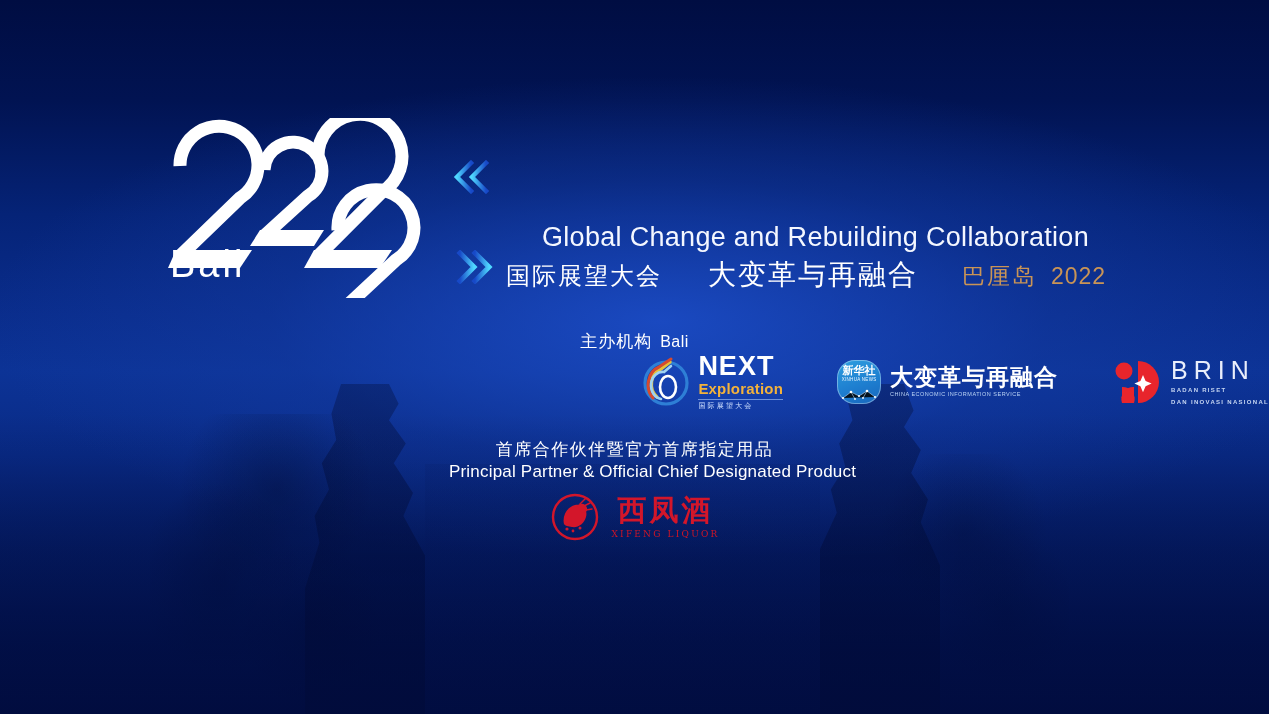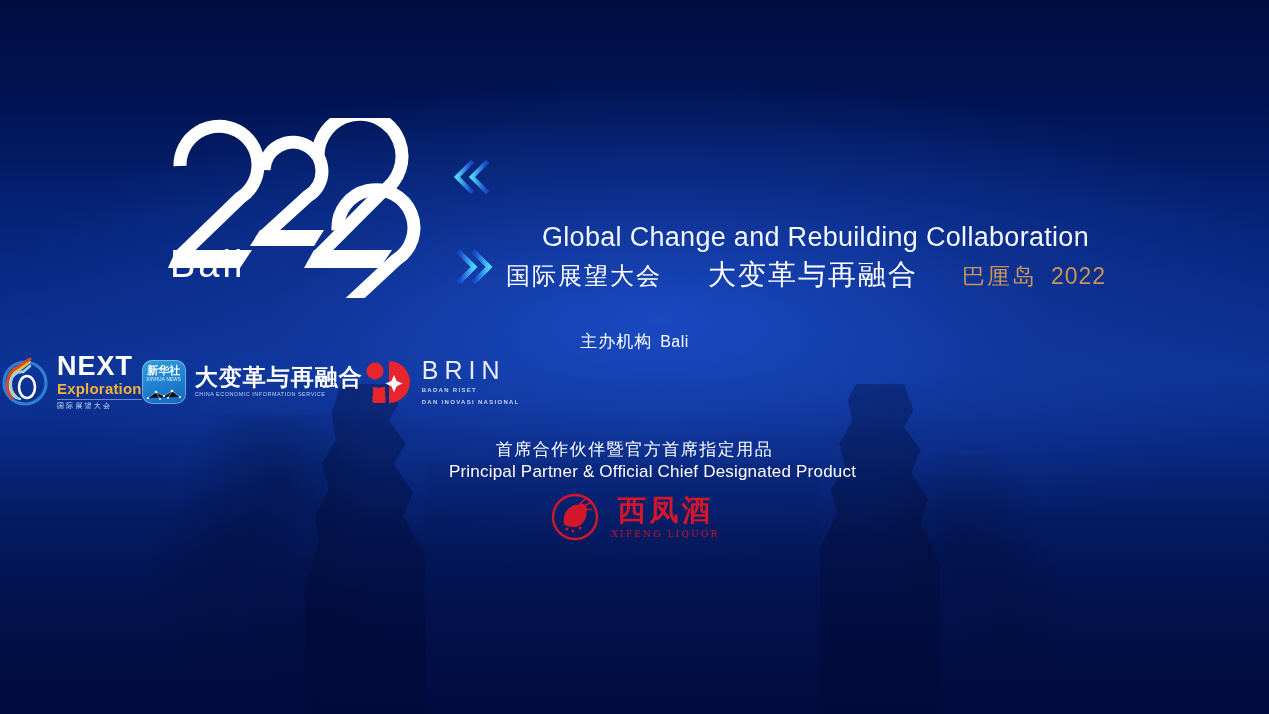--- a/index.html
+++ b/index.html
@@ -114,21 +114,21 @@
 
   
   .hosts-label {
     position:absolute; left:0; right:0; top:330px;
     text-align:center; color:#ffffff; font-size:17px; letter-spacing:1px;
   }
   .hosts-label .en { font-size:16px; margin-left:8px; letter-spacing:0.5px; }
 
   .logo-row {
     position:absolute; left:0; right:0; top:356px;
-    display:flex; justify-content:flex-start; align-items:center; 
+    display:flex; justify-content:flex-end; align-items:center; gap:54px;
   }
 
   
   .logo-next { display:flex; align-items:center; gap:7px; height:52px; }
   .next-mark { width:50px; height:50px; position:relative; }
   .next-text { display:flex; flex-direction:column; justify-content:center; }
   .next-text .n1 {
     font-size:27px; font-weight:700; color:#ffffff; letter-spacing:1px;
     line-height:1; -webkit-text-stroke:0px;
   }
@@ -136,21 +136,21 @@
     font-size:15px; font-weight:700; color:#f3b23b; letter-spacing:0.2px; line-height:1.25;
   }
   .next-text .n3 {
     font-size:7px; color:#cfe0ff; letter-spacing:2.2px; line-height:1.4;
     border-top:1px solid rgba(190,215,255,0.55); padding-top:1px; margin-top:1px;
   }
 
   
   .logo-ceis { display:flex; align-items:center; gap:9px; height:50px; }
   .xinhua-badge {
-    width:44px; height:44px; border-radius:10px;
+    width:44px; height:44px; border-radius:18px;
     background:linear-gradient(160deg,#2f9fe0 0%, #1e7fd0 55%, #1766bd 100%);
     position:relative; display:flex; flex-direction:column;
     align-items:center; justify-content:flex-start; padding-top:5px;
     box-shadow:inset 0 0 0 1px rgba(255,255,255,0.35);
   }
   .xinhua-badge .xb1 { font-size:11px; color:#ffffff; font-weight:700; line-height:1; letter-spacing:0px; }
   .xinhua-badge .xb2 { font-size:4.5px; color:#eaf6ff; letter-spacing:0.3px; margin-top:1px; }
   .xinhua-dots { position:absolute; bottom:3px; left:0; right:0; height:15px; }
   .ceis-text { display:flex; flex-direction:column; }
   .ceis-cn { font-size:23px; font-weight:700; color:#ffffff; letter-spacing:1px; line-height:1.05; }

